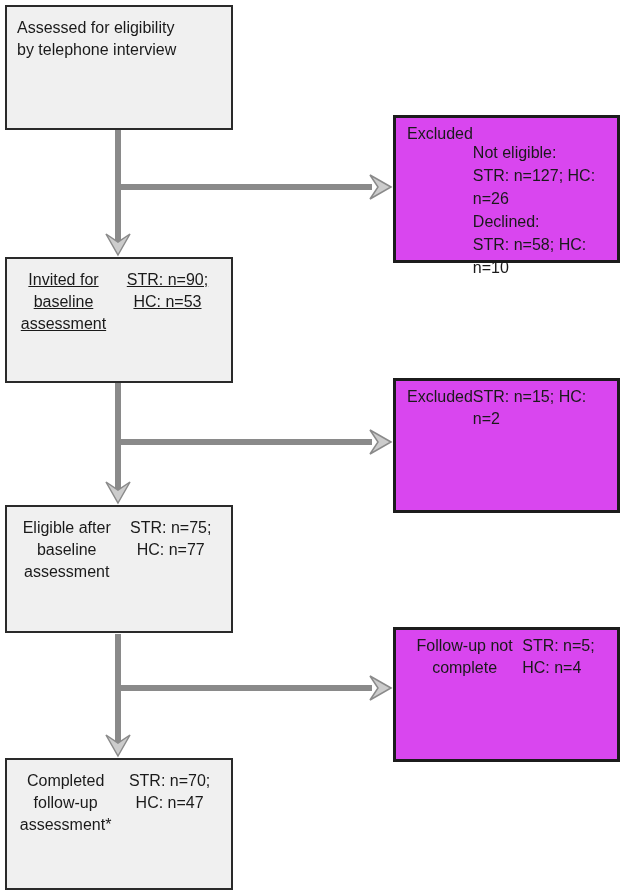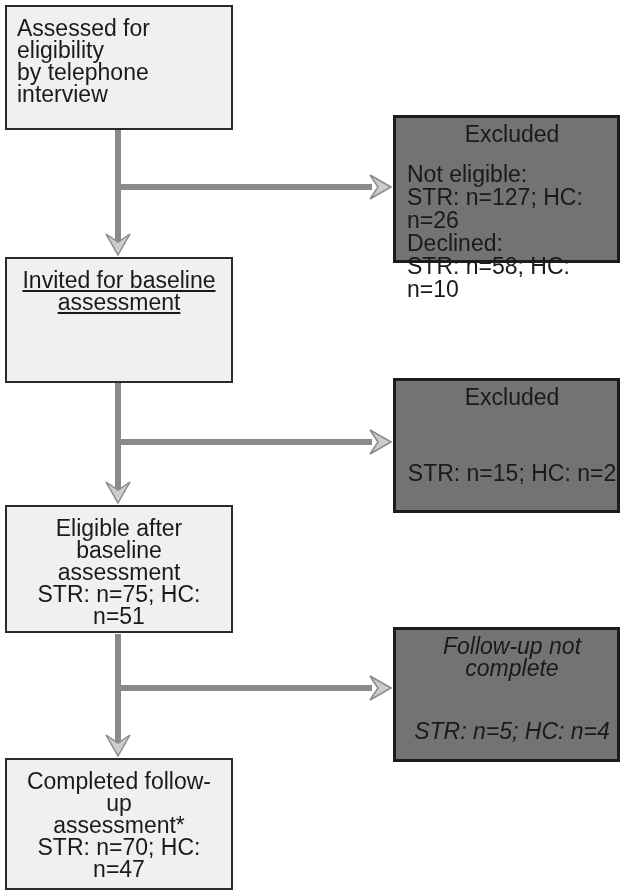--- a/index.html
+++ b/index.html
@@ -8,47 +8,47 @@
     width: 627px;
     height: 894px;
     background: #ffffff;
     font-family: "Liberation Sans", "DejaVu Sans", sans-serif;
     color: #1a1a1a;
     overflow: hidden;
   }
   .box {
     position: absolute;
     box-sizing: border-box;
-    font-size: 23px;
+    font-size: 16px;
     line-height: 22px;
     display: flex;
-    flex-direction: column;
+    flex-direction: row;
   }
   .main {
     left: 5px;
     width: 228px;
     background: #f0f0f0;
     border: 2px solid #2a2a2a;
     padding: 10px 8px 13px 8px;
     justify-content: space-between;
     text-align: center;
   }
   .main.align-left { text-align: left; padding-left: 10px; }
   .side {
     left: 393px;
     width: 227px;
-    background: #737373;
+    background: #d946ef;
     border: 3px solid #1c1c1c;
     padding: 5px 0 6px 11px;
   }
   .side .title { text-align: center; }
   .side.spread { justify-content: space-between; }
   .pre { white-space: pre-line; }
   .details { line-height: 23px; margin-top: 18px; }
-  .counts-center { text-align: center; }
+  .counts-center { text-align: left; }
   #arrows {
     position: absolute;
     left: 0; top: 0;
     pointer-events: none;
   }
   #arrows .shaft { stroke: #8a8a8a; stroke-width: 6; fill: none; }
   #arrows .head  { fill: #cccccc; stroke: #8a8a8a; stroke-width: 1.5; }
 </style>
 </head>
 <body>
@@ -83,26 +83,27 @@
   </svg>
 
   <div class="box main align-left" style="top:5px;height:125px;">
     <div class="pre">Assessed for eligibility
 by telephone interview</div>
   </div>
 
   <div class="box main" style="top:257px;height:126px;text-decoration:underline;">
     <div class="pre">Invited for baseline
 assessment</div>
+    <div>STR: n=90; HC: n=53</div>
   </div>
 
   <div class="box main" style="top:505px;height:128px;">
     <div class="pre">Eligible after baseline
 assessment</div>
-    <div>STR: n=75; HC: n=51</div>
+    <div>STR: n=75; HC: n=77</div>
   </div>
 
   <div class="box main" style="top:758px;height:132px;">
     <div class="pre">Completed follow-up
 assessment*</div>
     <div>STR: n=70; HC: n=47</div>
   </div>
 
   <div class="box side" style="top:115px;height:148px;">
     <div class="title">Excluded</div>
@@ -110,18 +111,18 @@
 STR: n=127; HC: n=26
 Declined:
 STR: n=58; HC: n=10</div>
   </div>
 
   <div class="box side spread" style="top:378px;height:135px;padding-bottom:26px;">
     <div class="title">Excluded</div>
     <div class="counts-center">STR: n=15; HC: n=2</div>
   </div>
 
-  <div class="box side spread" style="top:627px;height:135px;padding-bottom:17px;font-style:italic;">
+  <div class="box side spread" style="top:627px;height:135px;padding-bottom:17px;">
     <div class="title">Follow-up not complete</div>
     <div class="counts-center">STR: n=5; HC: n=4</div>
   </div>
 
 </div>
 
 </body></html>

